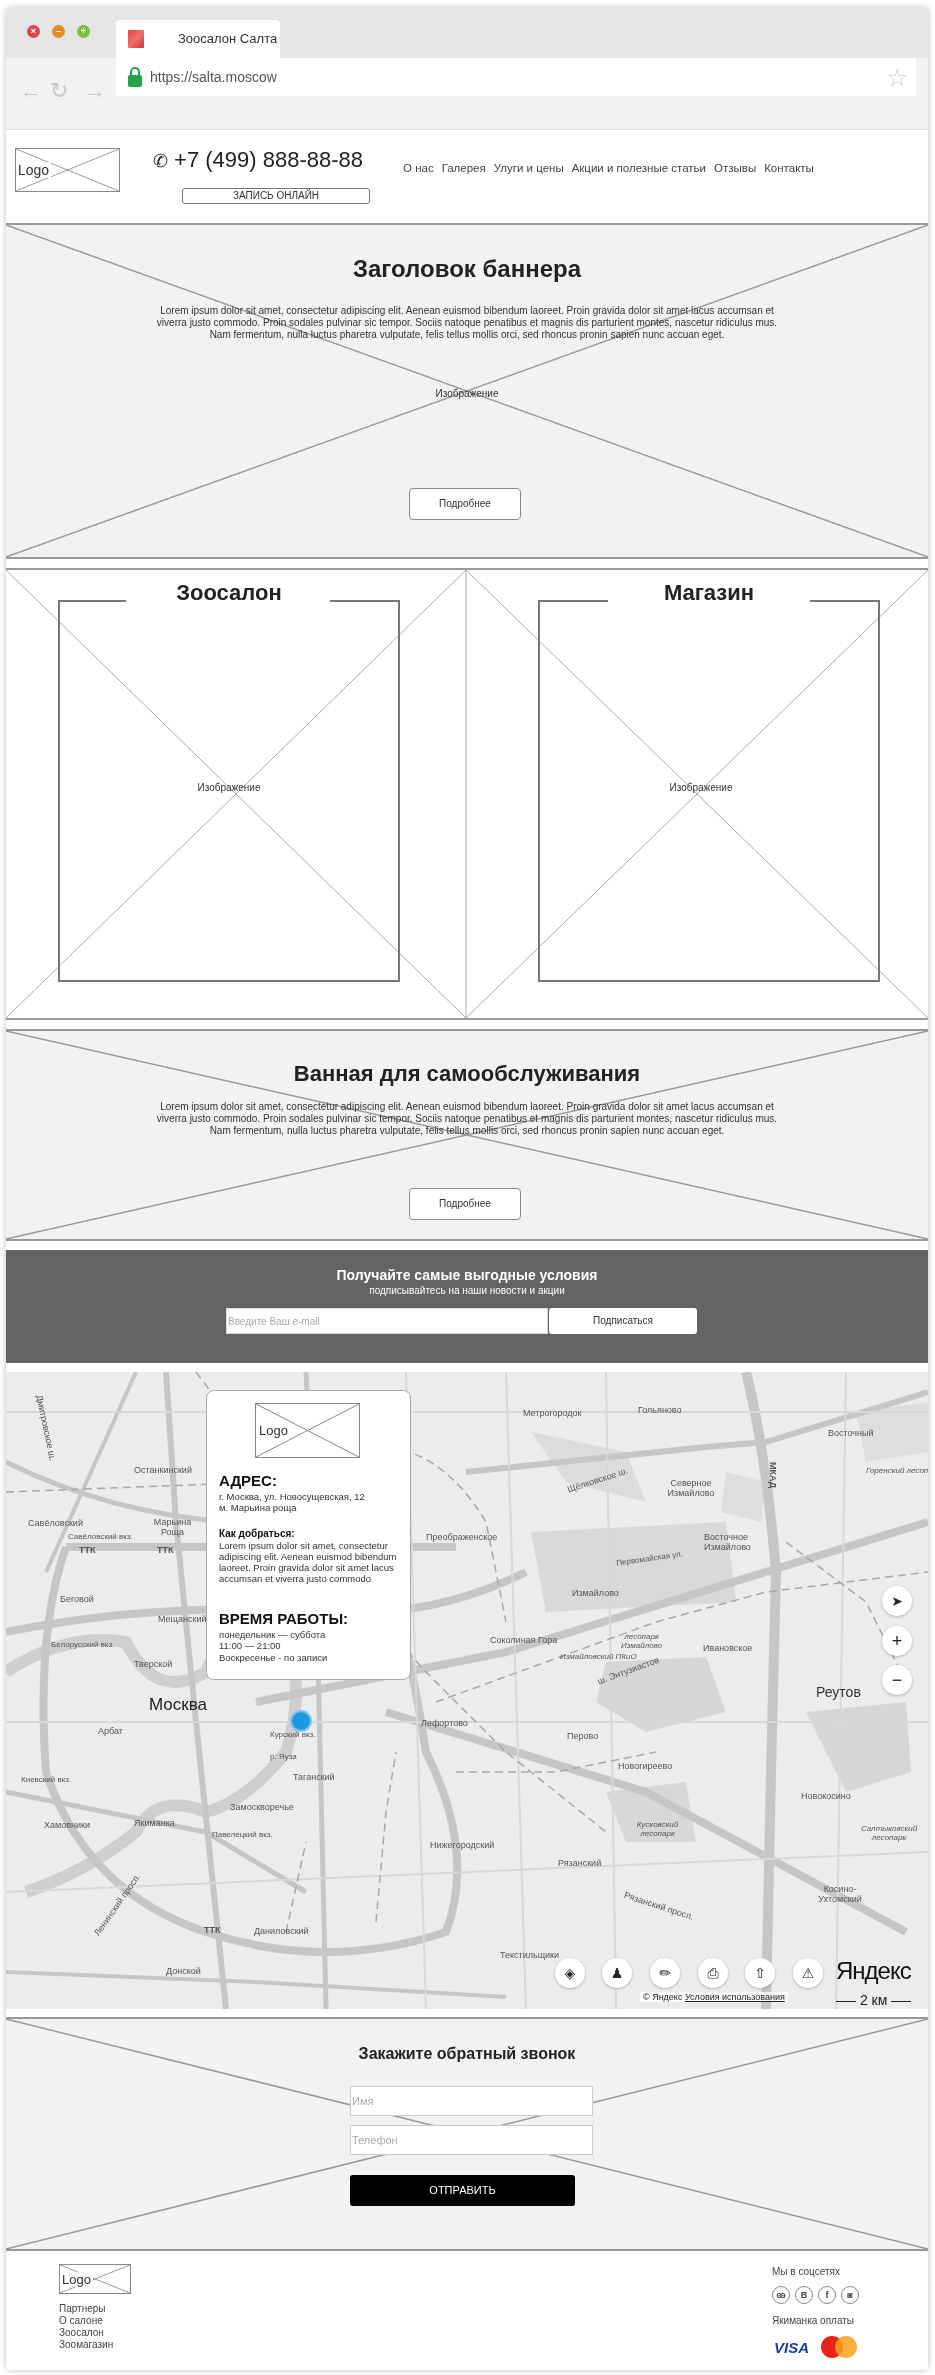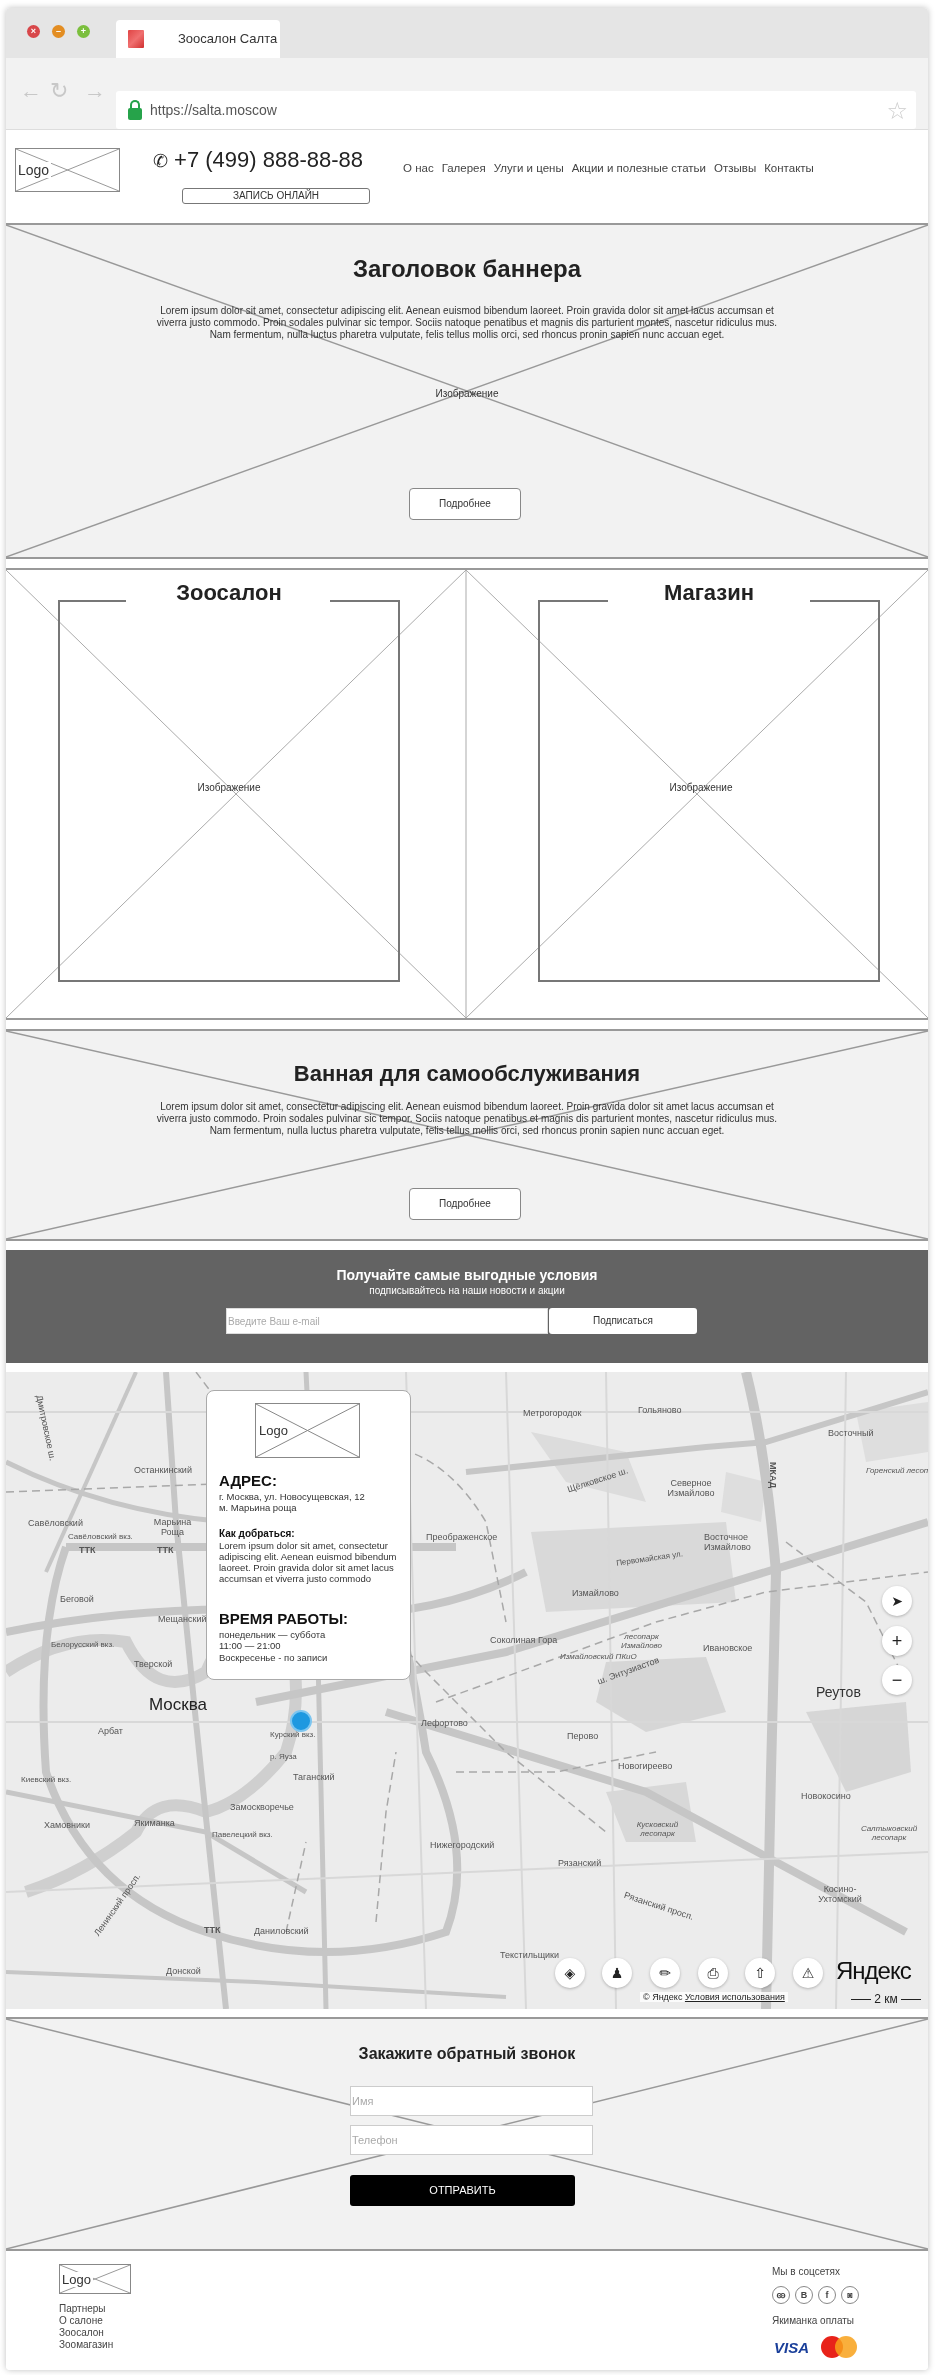--- a/index.html
+++ b/index.html
@@ -8,21 +8,21 @@
   .tabbar { position: absolute; left: 0; top: 0; width: 100%; height: 50px; background: #e5e5e5; }
   .dot { position: absolute; top: 17px; width: 13px; height: 13px; border-radius: 50%; color: #fff; font-size: 9px; line-height: 13px; text-align: center; font-weight: bold; }
   .dot.red { left: 21px; background: #d8474a; }
   .dot.orange { left: 46px; background: #e38d22; }
   .dot.green { left: 71px; background: #7bbf3d; }
   .tab { position: absolute; left: 110px; top: 12px; width: 164px; height: 38px; background: #fff; border-radius: 4px 4px 0 0; }
   .tab-favicon { position: absolute; left: 12px; top: 10px; width: 16px; height: 18px; background: linear-gradient(135deg, #e04444 0%, #f07070 50%, #d03030 100%); border-radius: 1px; }
   .tab-title { position: absolute; left: 34px; top: 11px; font-size: 13px; color: #333; margin-left: 28px; }
   .addressbar { position: absolute; left: 0; top: 50px; width: 100%; height: 72px; background: #f2f2f2; border-bottom: 1px solid #ddd; }
   .navbtn { position: absolute; top: 22px; font-size: 22px; color: #c8c8c8; line-height: 22px; }
-  .url { position: absolute; left: 110px; top: 33px; width: 800px; height: 38px; background: #fff; border-radius: 3px; }
+  .url { position: absolute; left: 110px; top: 0; width: 800px; height: 38px; background: #fff; border-radius: 3px; }
   .lock { position: absolute; left: 12px; top: 9px; width: 14px; height: 20px; }
   .lock .shackle { position: absolute; left: 2px; top: 0; width: 10px; height: 10px; border: 2.5px solid #26a34a; border-bottom: none; border-radius: 5px 5px 0 0; }
   .lock .body { position: absolute; left: 0; top: 8px; width: 14px; height: 12px; background: #26a34a; border-radius: 2px; }
   .url-text { position: absolute; left: 34px; top: 11px; font-size: 14px; color: #555; }
   .star { position: absolute; right: 8px; top: 6px; font-size: 24px; color: #ccc; }
 
   .page { position: absolute; left: 0; top: 123px; width: 922px; }
   .header { position: relative; height: 92px; background: #fff; }
   .ph { position: absolute; border: 1px solid #888; background: transparent; overflow: hidden; }
   .ph svg { position: absolute; left: 0; top: 0; width: 100%; height: 100%; }
@@ -72,21 +72,21 @@
   .info-logo { left: 48px; top: 12px; width: 105px; height: 55px; }
   .info-logo .lbl { top: 19px; font-size: 13px; }
   .info-h { position: absolute; left: 12px; font-size: 15px; font-weight: bold; color: #111; }
   .info-t { position: absolute; left: 12px; font-size: 9.5px; line-height: 11px; color: #333; width: 185px; }
   .info-hs { position: absolute; left: 12px; font-size: 10px; font-weight: bold; color: #111; }
   .pin { position: absolute; left: 284px; top: 338px; width: 22px; height: 22px; border-radius: 50%; background: #1e98e0; border: 2px solid #7cc5f0; }
   .map-ctrl { position: absolute; width: 30px; height: 30px; border-radius: 50%; background: #fff; box-shadow: 0 1px 3px rgba(0,0,0,0.25); text-align: center; line-height: 30px; font-size: 18px; color: #222; cursor: pointer; }
   .yandex-logo { position: absolute; left: 830px; top: 585px; font-size: 24px; color: #111; letter-spacing: -1px; }
   .map-copy { position: absolute; left: 634px; top: 620px; font-size: 9px; color: #222; background: rgba(255,255,255,0.8); padding: 0 3px; }
   .map-copy u { cursor: pointer; }
-  .map-scale { position: absolute; left: 830px; top: 620px; font-size: 12px; color: #222; padding-left: 15px; }
+  .map-scale { position: absolute; left: 830px; top: 620px; font-size: 14px; color: #222; }
 
   .callback { position: relative; height: 234px; background: #f2f2f2; margin-top: 8px; }
   .cb-title { position: absolute; left: 0; right: 0; top: 26px; text-align: center; font-size: 16px; font-weight: bold; color: #222; }
   .cb-input { position: absolute; left: 344px; width: 243px; height: 30px; background: #fff; border: 1px solid #ccc; font-size: 11px; color: #aaa; padding: 8px 1px; }
   .cb-btn { position: absolute; left: 344px; top: 156px; width: 225px; height: 31px; background: #000; border-radius: 3px; color: #fff; font-size: 11px; text-align: center; line-height: 31px; cursor: pointer; }
 
   .footer { position: relative; height: 120px; background: #fff; }
   .f-logo { left: 53px; top: 13px; width: 72px; height: 30px; }
   .f-logo .lbl { top: 7px; font-size: 13px; }
   .f-links { position: absolute; left: 53px; top: 52px; font-size: 10px; line-height: 12px; color: #444; }

